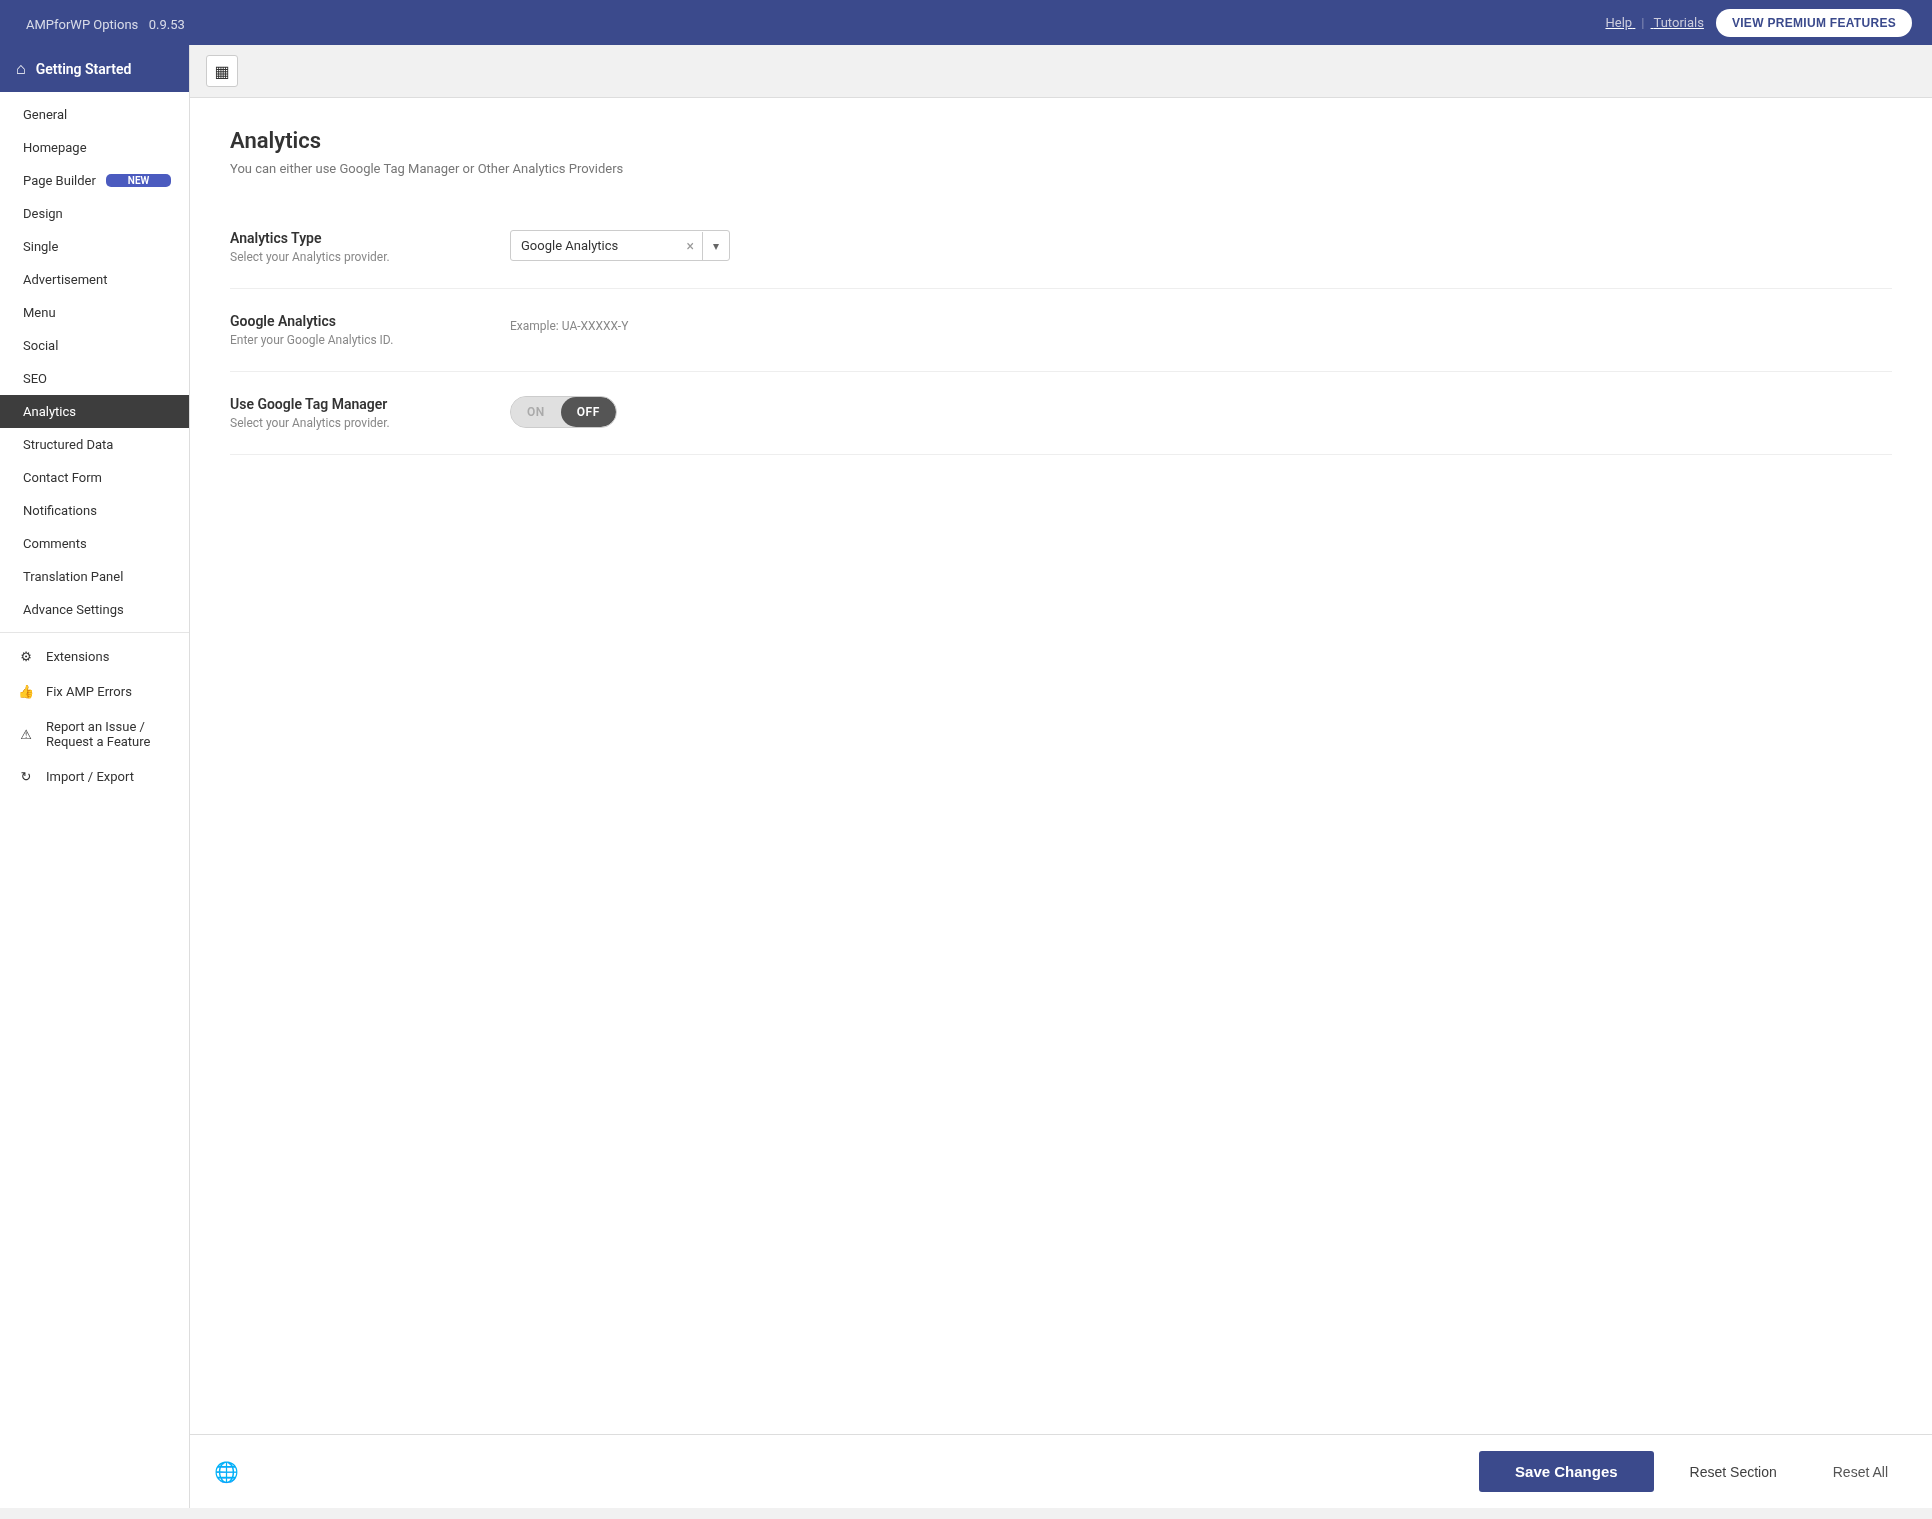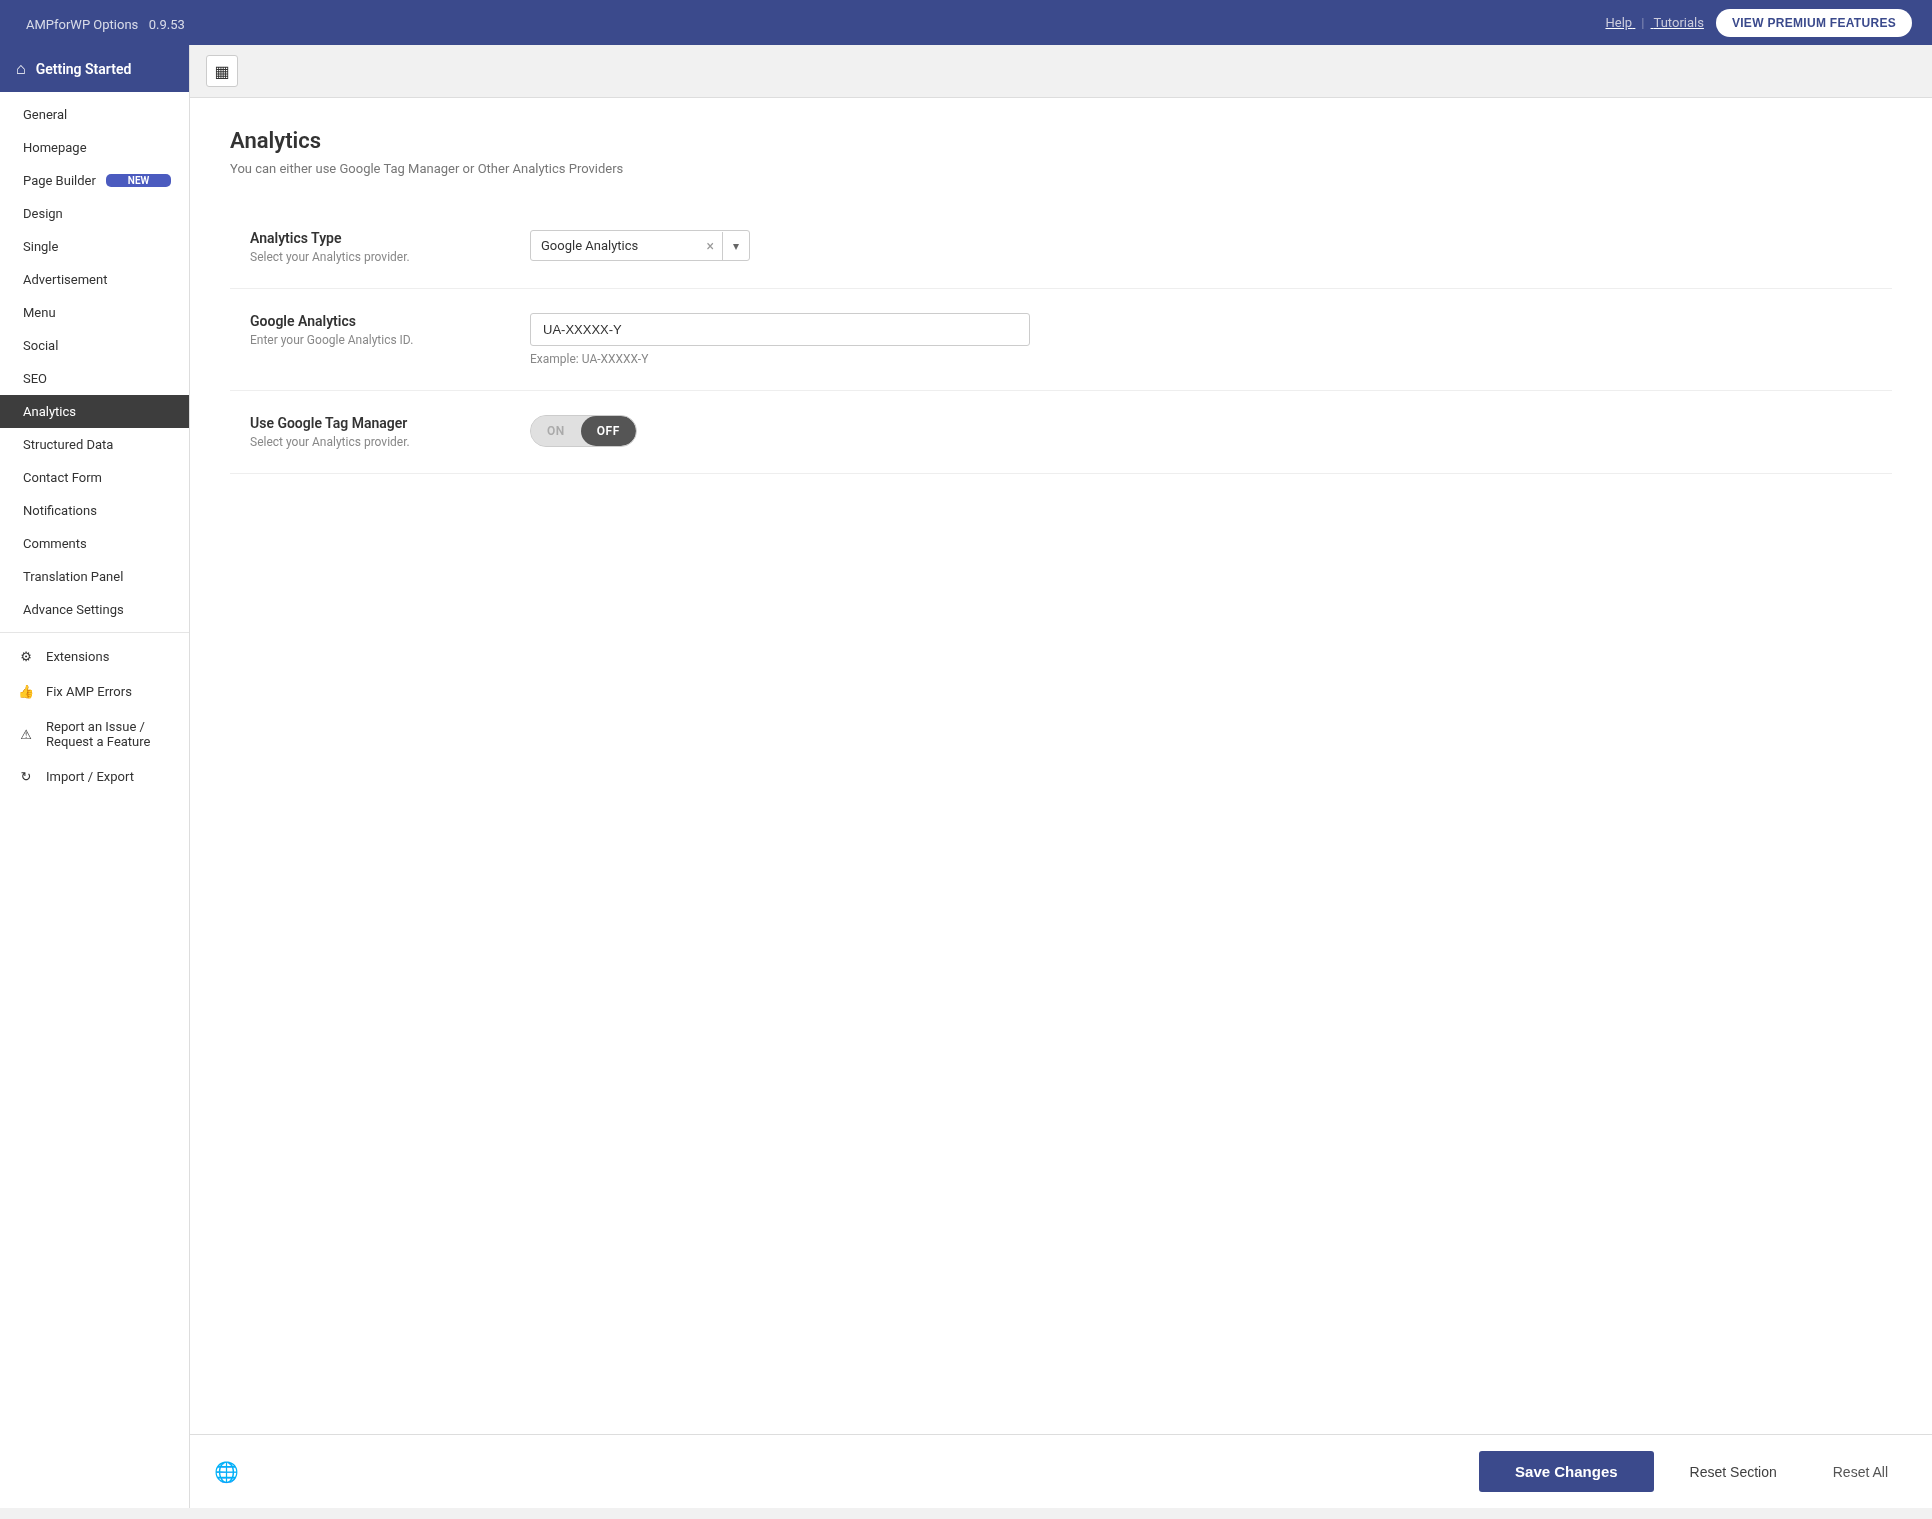--- a/index.html
+++ b/index.html
@@ -177,21 +177,20 @@
 
     .form-row {
       display: flex;
       align-items: flex-start;
       padding: 24px 0;
       border-bottom: 1px solid #eee;
     }
     .form-label-col {
       width: 280px;
       flex-shrink: 0;
-      margin-left: 20px;
     }
     .form-label {
       font-size: 14px;
       font-weight: 600;
       color: #333;
       margin-bottom: 4px;
     }
     .form-description {
       font-size: 12px;
       color: #888;
@@ -433,21 +432,20 @@
           </div>
         </div>
       </div>
 
       <div class="form-row">
         <div class="form-label-col">
           <div class="form-label">Google Analytics</div>
           <div class="form-description">Enter your Google Analytics ID.</div>
         </div>
         <div class="form-control-col">
-          <input type="text" class="text-input" value="UA-XXXXX-Y" placeholder="UA-XXXXX-Y" style="">
           <div class="input-hint">Example: UA-XXXXX-Y</div>
         </div>
       </div>
 
       <div class="form-row">
         <div class="form-label-col">
           <div class="form-label">Use Google Tag Manager</div>
           <div class="form-description">Select your Analytics provider.</div>
         </div>
         <div class="form-control-col">

